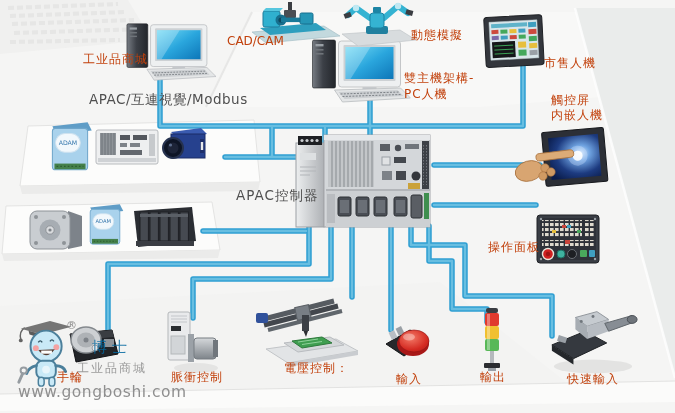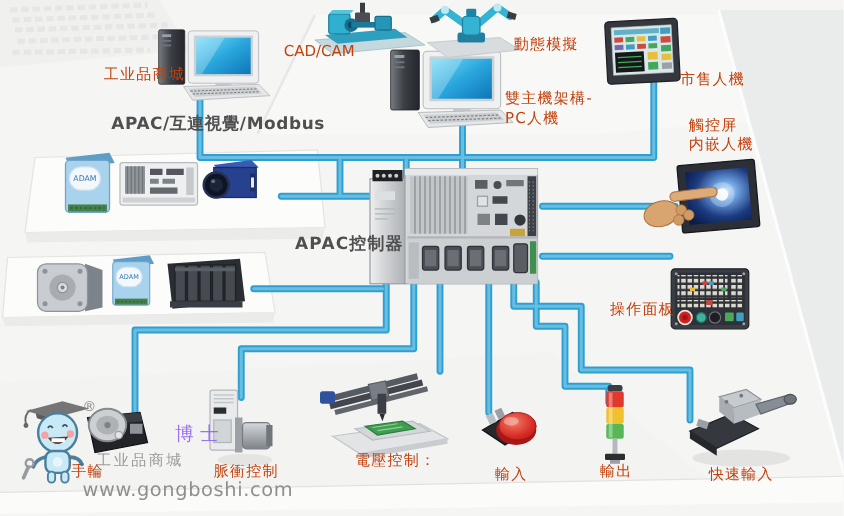--- a/index.html
+++ b/index.html
@@ -8,27 +8,27 @@
     background:#f5f5f4;
     font-family:"DejaVu Sans","Liberation Sans",sans-serif;
   }
   #bg{position:absolute;left:0;top:0;z-index:1;}
   .dev{position:absolute;z-index:3;}
   .dev svg{display:block;width:100%;height:100%;}
   .lbl{
     position:absolute;z-index:4;color:#c2410c;letter-spacing:1px;
     white-space:nowrap;line-height:1.15;
   }
-  .lbl.big{font-size:13.5px;color:#4f4f4f;font-weight:bold;}
+  .lbl.big{font-size:13.5px;color:#4f4f4f;}
   .lbl.std{font-size:12px;}
   .wm{position:absolute;z-index:5;white-space:nowrap;}
   #wm-reg{left:66px;top:319px;font-size:11px;color:#8a8a8a;}
-  #wm-boshi{left:92px;top:338px;font-size:15px;color:#8b5cf6;letter-spacing:5px;opacity:.85;margin-left:48px;}
+  #wm-boshi{left:92px;top:338px;font-size:15px;color:#0369a1;letter-spacing:5px;opacity:.85;}
   #wm-name{left:77px;top:360px;font-size:12px;color:#9a9a9a;letter-spacing:2px;}
-  #wm-url{left:18px;top:383px;font-size:15.5px;color:#8f8f8f;letter-spacing:.5px;margin-left:48px;}
+  #wm-url{left:18px;top:383px;font-size:15.5px;color:#8f8f8f;letter-spacing:.5px;}
   #mascot{z-index:5;}
 </style>
 </head>
 <body>
 
 <div id="stage">
 
   <svg width="0" height="0" style="position:absolute">
     <defs>
       <linearGradient id="gTower" x1="0" y1="0" x2="1" y2="0">

